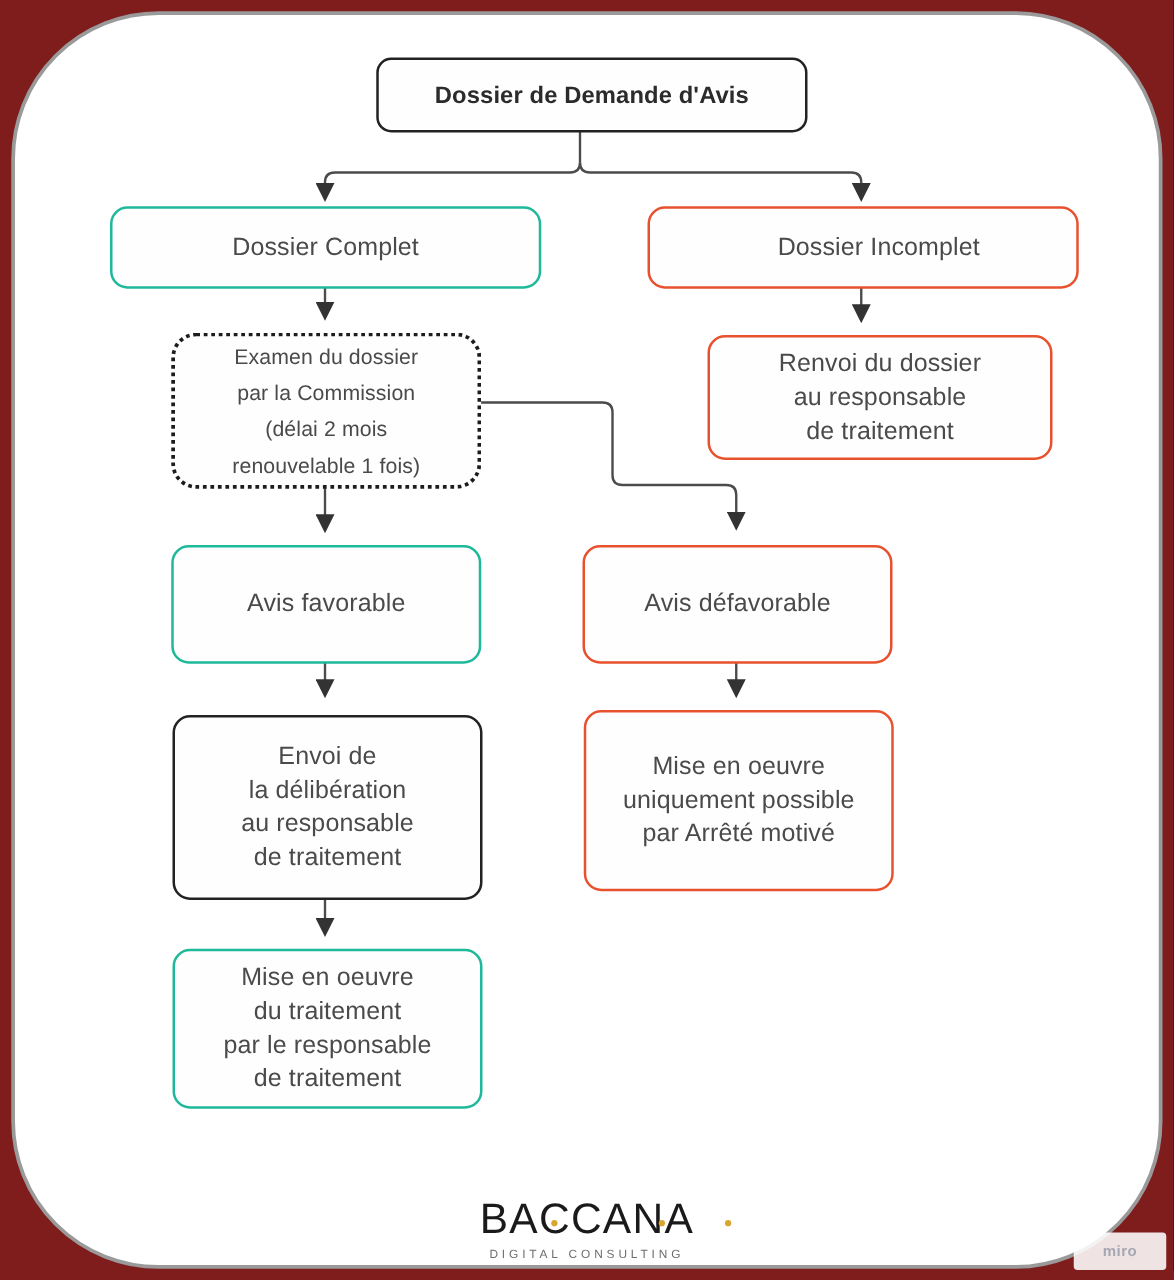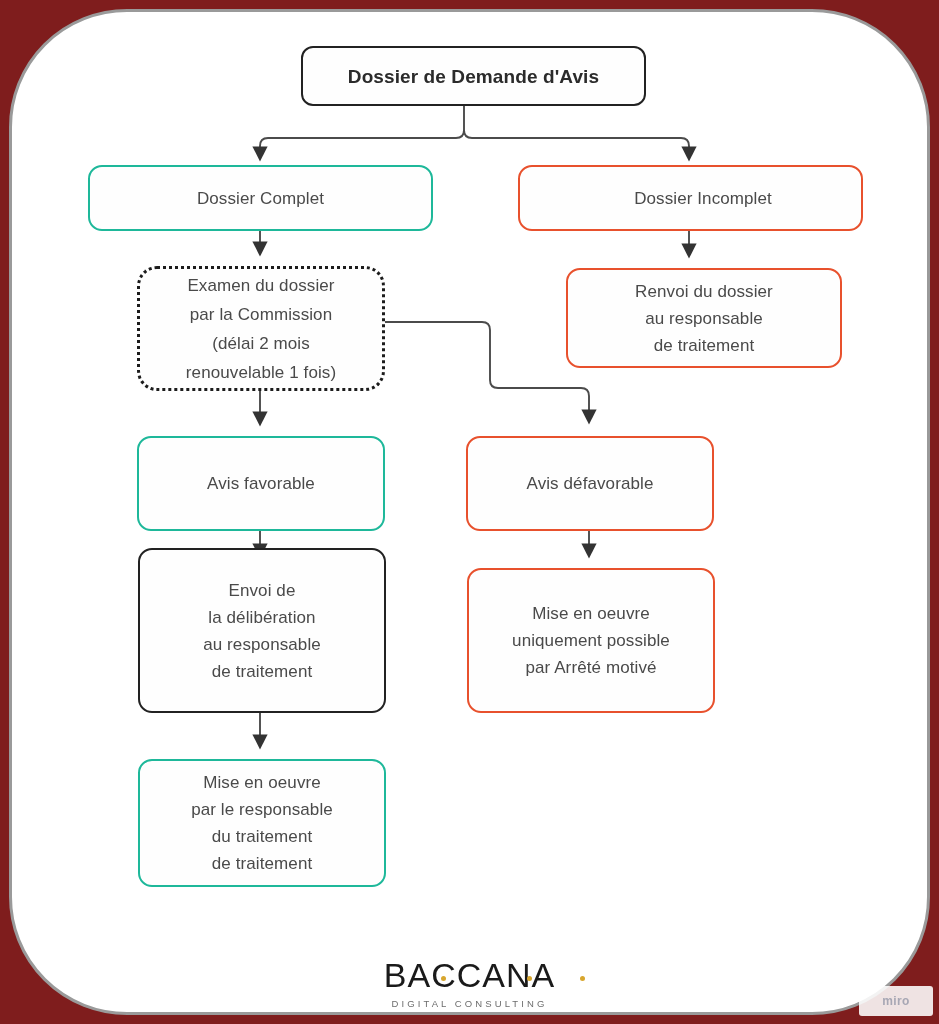--- a/index.html
+++ b/index.html
@@ -45,21 +45,21 @@
   
   .node {
     position: absolute;
     background: #fefefe;
     border-radius: 14px;
     display: flex;
     align-items: center;
     justify-content: center;
     text-align: center;
     color: #4a4a4a;
-    font-size: 17px;
+    font-size: 20px;
     line-height: 27px;
     letter-spacing: .1px;
     padding: 4px 10px;
     z-index: 3;
   }
 
   .node .lines { width: 100%; }
   .node .ln { display: block; white-space: nowrap; }
 
   .n-black  { border: 2.6px solid #222222; }
@@ -80,21 +80,21 @@
   #node-incomplet  { left: 506px; top: 153px; width: 345px; height: 66px; padding-left: 35px; }
 
   #node-examen     { left: 125px; top: 254px; width: 248px; height: 125px;
                      font-size: 17px; line-height: 29px; }
 
   #node-renvoi     { left: 554px; top: 256px; width: 276px; height: 100px; }
 
   #node-favorable  { left: 125px; top: 424px; width: 248px; height: 95px; }
   #node-defavorable{ left: 454px; top: 424px; width: 248px; height: 95px; }
 
-  #node-envoi      { left: 126px; top: 536px; width: 248px; height: 165px; }
+  #node-envoi      { left: 126px; top: 560px; width: 248px; height: 148px; }
   #node-arrete     { left: 455px; top: 556px; width: 248px; height: 145px; }
 
   #node-mise       { left: 126px; top: 747px; width: 248px; height: 128px; }
 
   
   #logo {
     position: absolute;
     left: 50%;
     transform: translateX(-50%);
     top: 944px;
@@ -237,22 +237,22 @@
       <span class="lines">
         <span class="ln">Mise en oeuvre</span>
         <span class="ln">uniquement possible</span>
         <span class="ln">par Arrêté motivé</span>
       </span>
     </div>
 
     <div class="node n-teal" id="node-mise">
       <span class="lines">
         <span class="ln">Mise en oeuvre</span>
+        <span class="ln">du traitement</span>
         <span class="ln">par le responsable</span>
-        <span class="ln">du traitement</span>
         <span class="ln">de traitement</span>
       </span>
     </div>
 
     <div id="logo">
       <div class="wordmark">
         <span>BACCANA</span>
         <span class="lgdot d1"></span>
         <span class="lgdot d2"></span>
         <span class="lgdot d3"></span>

